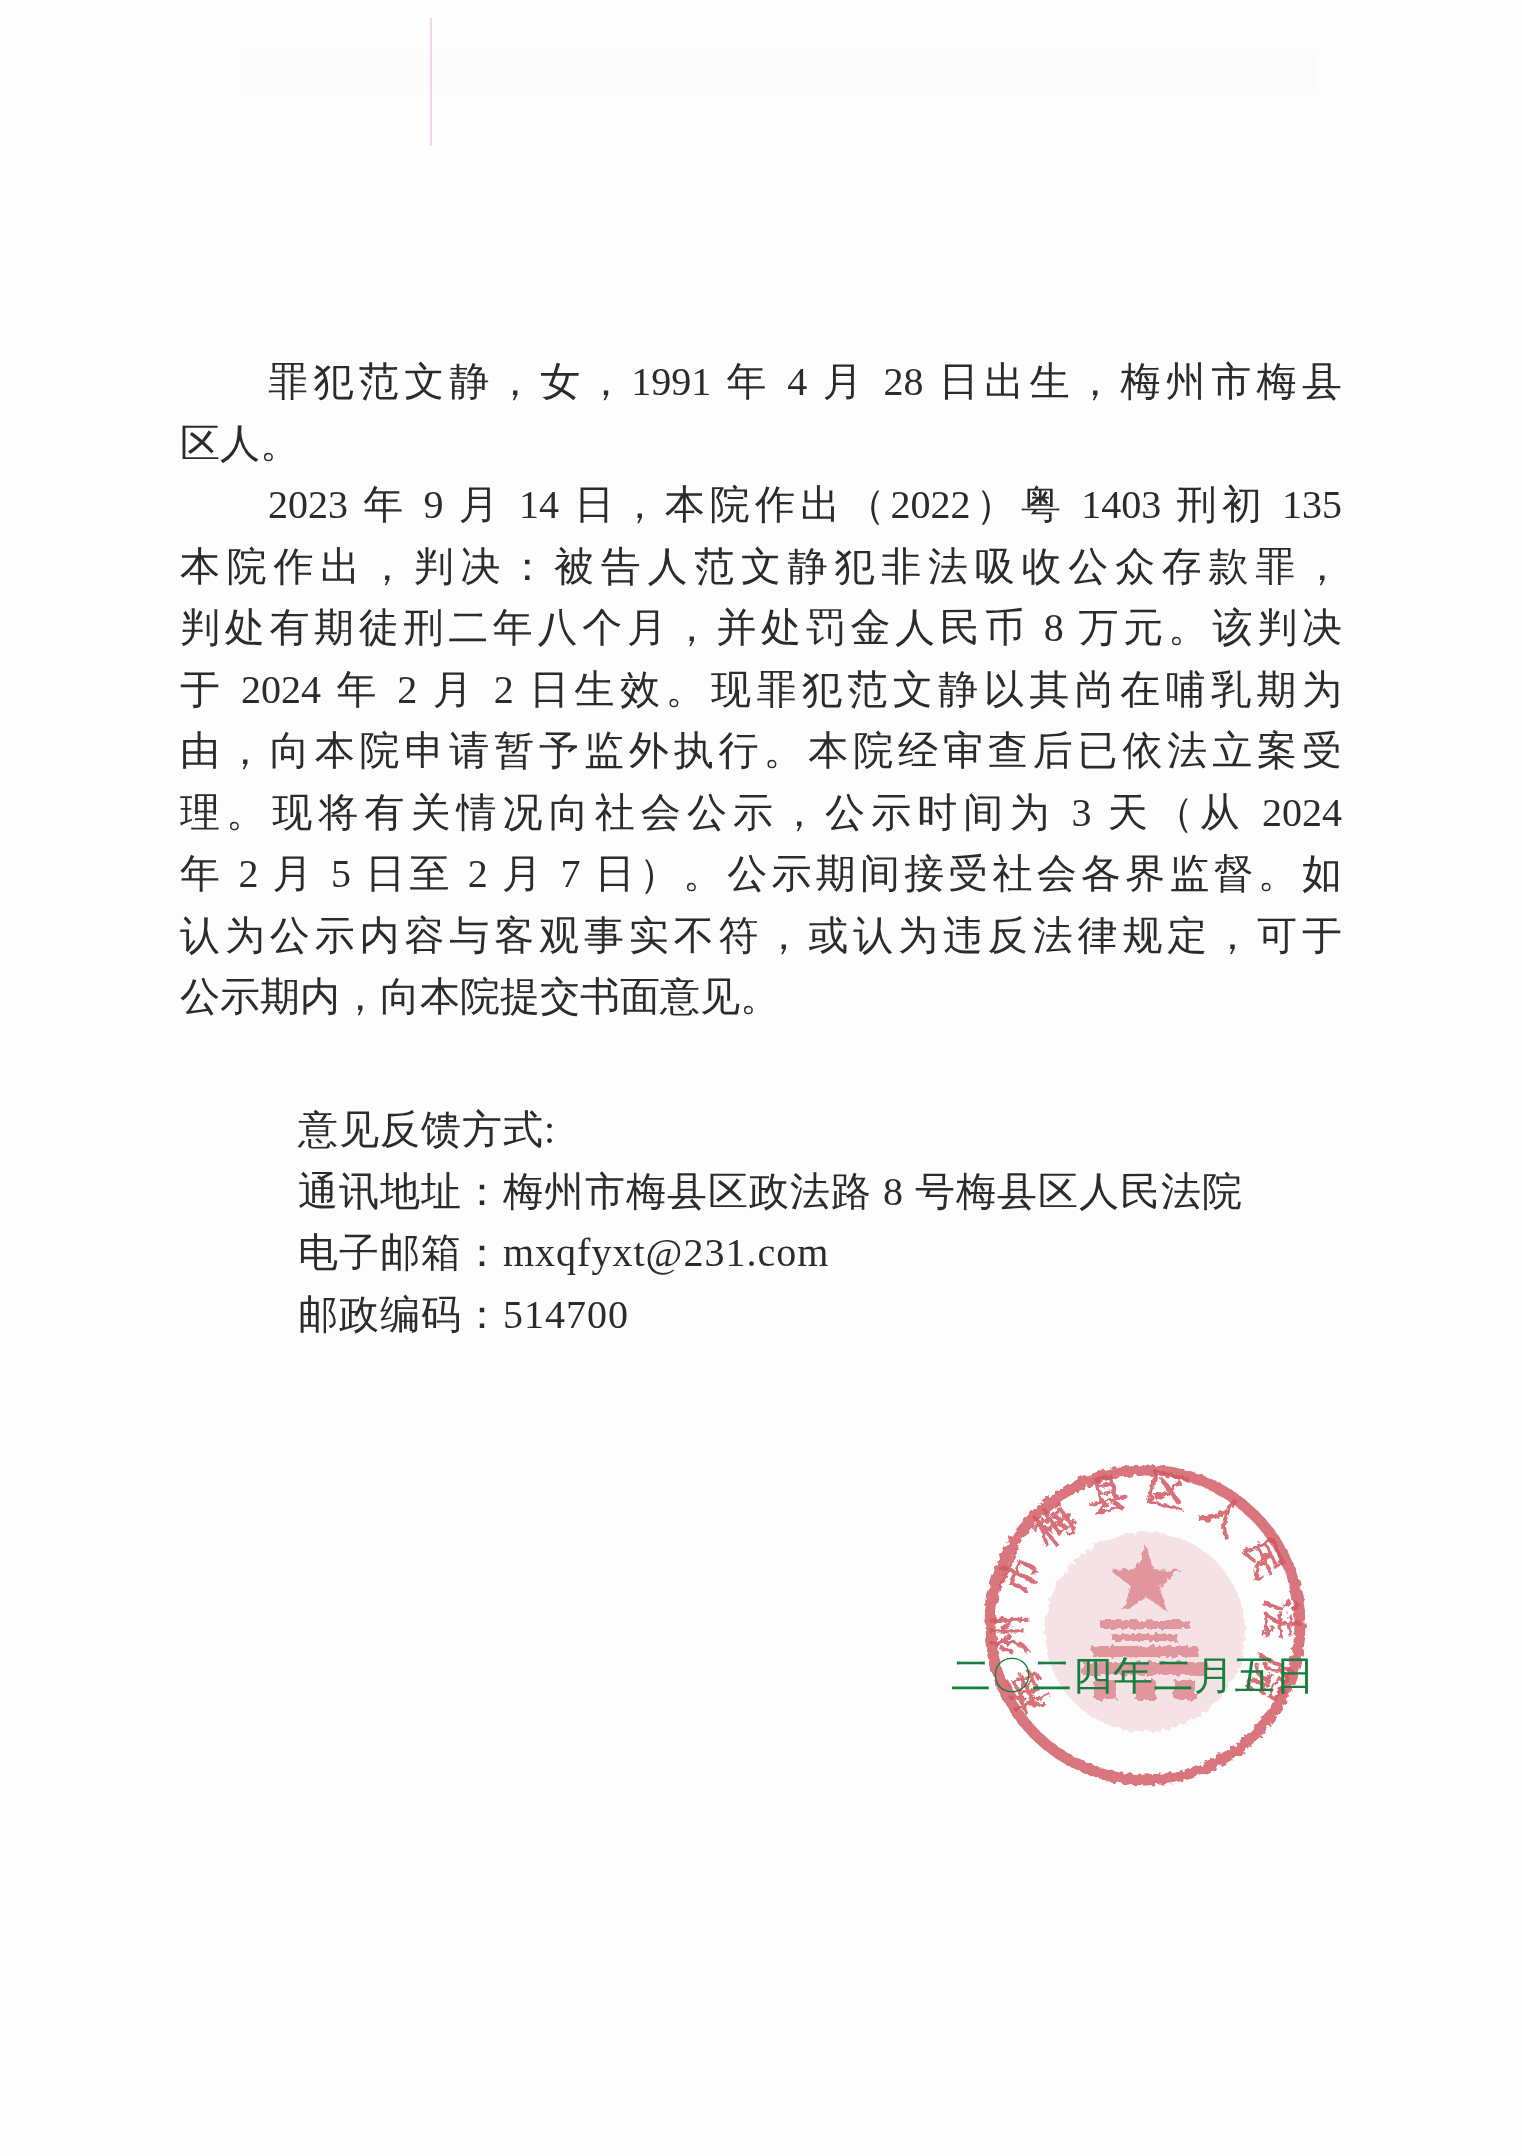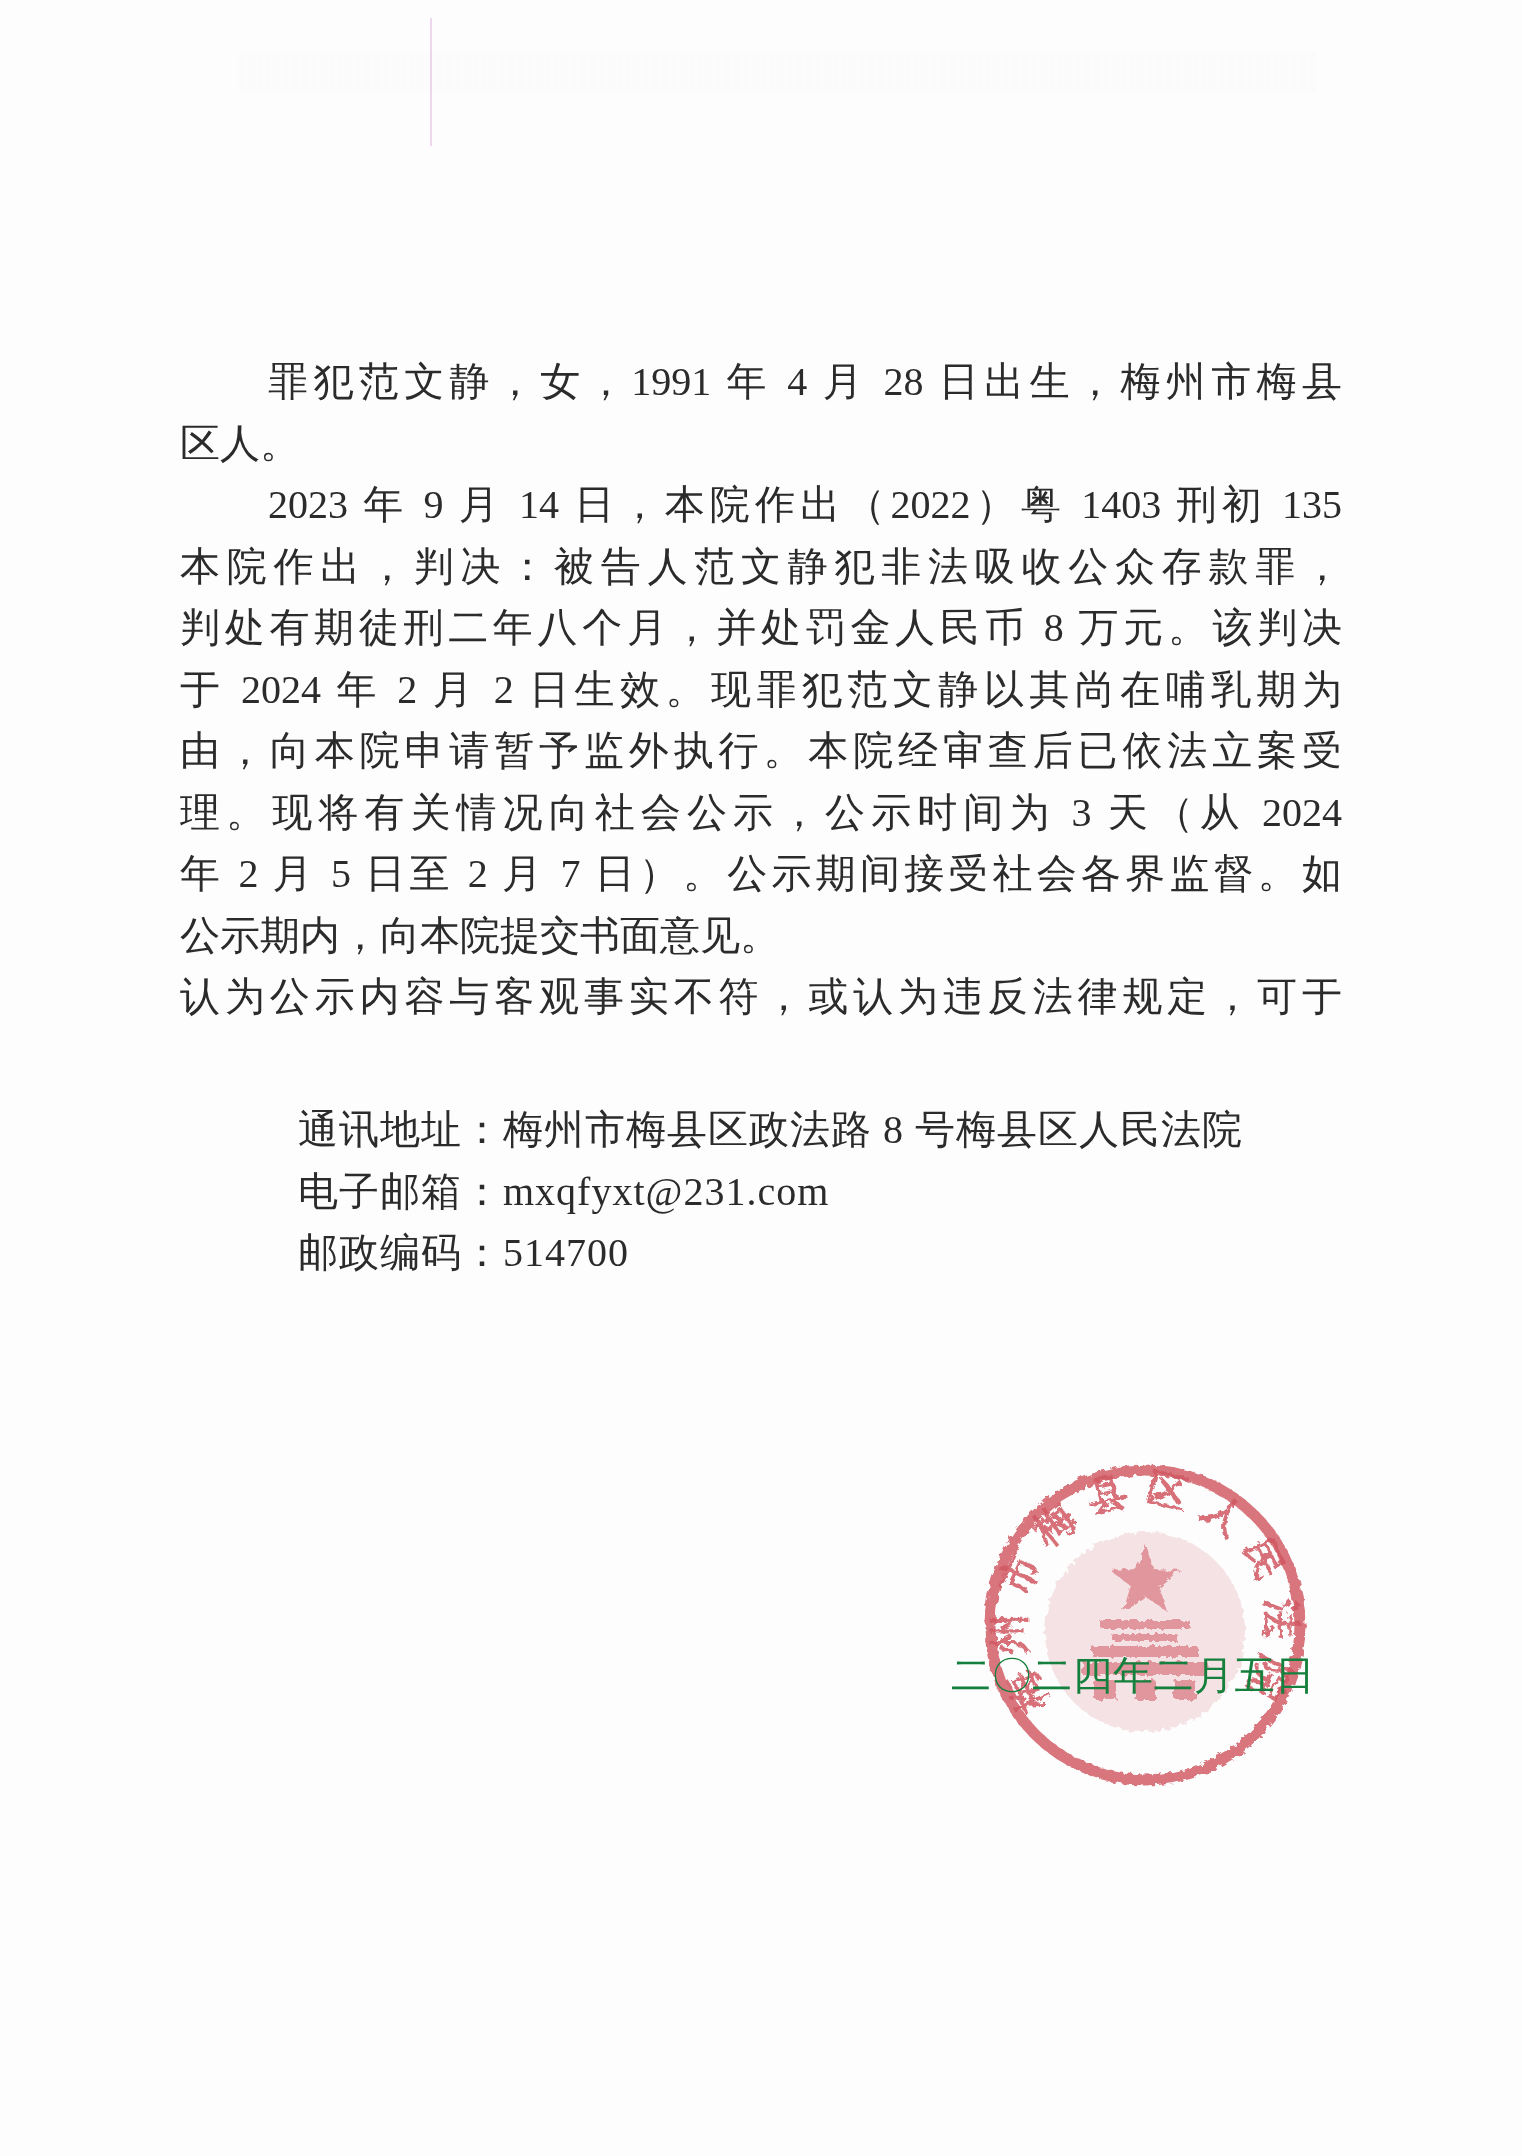--- a/index.html
+++ b/index.html
@@ -126,25 +126,26 @@
   <div class="body-block">
       <div class="body-line first">罪犯范文静，女，1991 年 4 月 28 日出生，梅州市梅县</div>
       <div class="body-line last">区人。</div>
       <div class="body-line first">2023 年 9 月 14 日，本院作出（2022）粤 1403 刑初 135</div>
       <div class="body-line">本院作出，判决：被告人范文静犯非法吸收公众存款罪，</div>
       <div class="body-line">判处有期徒刑二年八个月，并处罚金人民币 8 万元。该判决</div>
       <div class="body-line">于 2024 年 2 月 2 日生效。现罪犯范文静以其尚在哺乳期为</div>
       <div class="body-line">由，向本院申请暂予监外执行。本院经审查后已依法立案受</div>
       <div class="body-line">理。现将有关情况向社会公示，公示时间为 3 天（从 2024</div>
       <div class="body-line">年 2 月 5 日至 2 月 7 日）。公示期间接受社会各界监督。如</div>
+      <div class="body-line">认为公示内容与客观事实不符，或认为违反法律规定，可于</div>
       <div class="body-line last">公示期内，向本院提交书面意见。</div>
-      <div class="body-line">认为公示内容与客观事实不符，或认为违反法律规定，可于</div>
     </div>
 
   <div class="contact-block">
+    <div class="contact-line">意见反馈方式:</div>
     <div>
         <div class="contact-line">通讯地址：梅州市梅县区政法路 8 号梅县区人民法院</div>
         <div class="contact-line">电子邮箱：mxqfyxt@231.com</div>
         <div class="contact-line">邮政编码：514700</div>
       </div>
   </div>
 
   <div class="seal-wrap">
     <svg width="346" height="346" viewBox="0 0 346 346">
       <defs>

